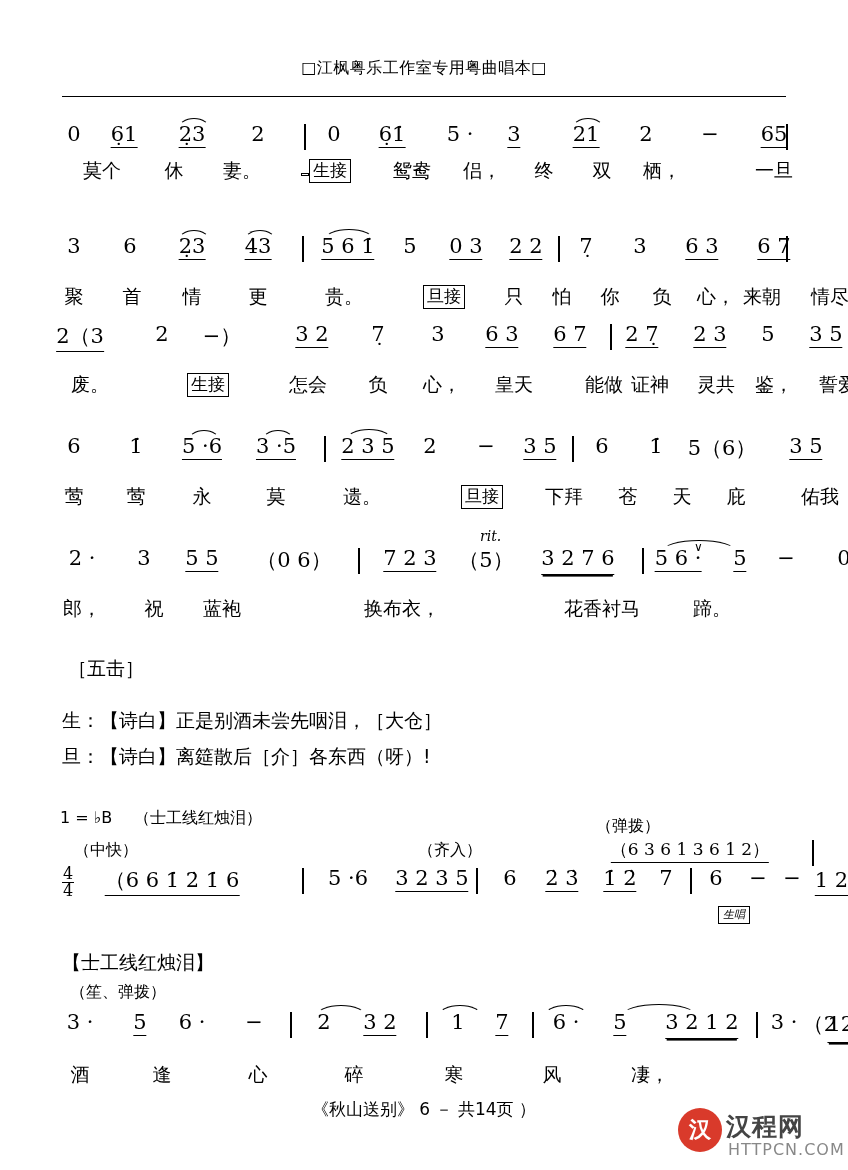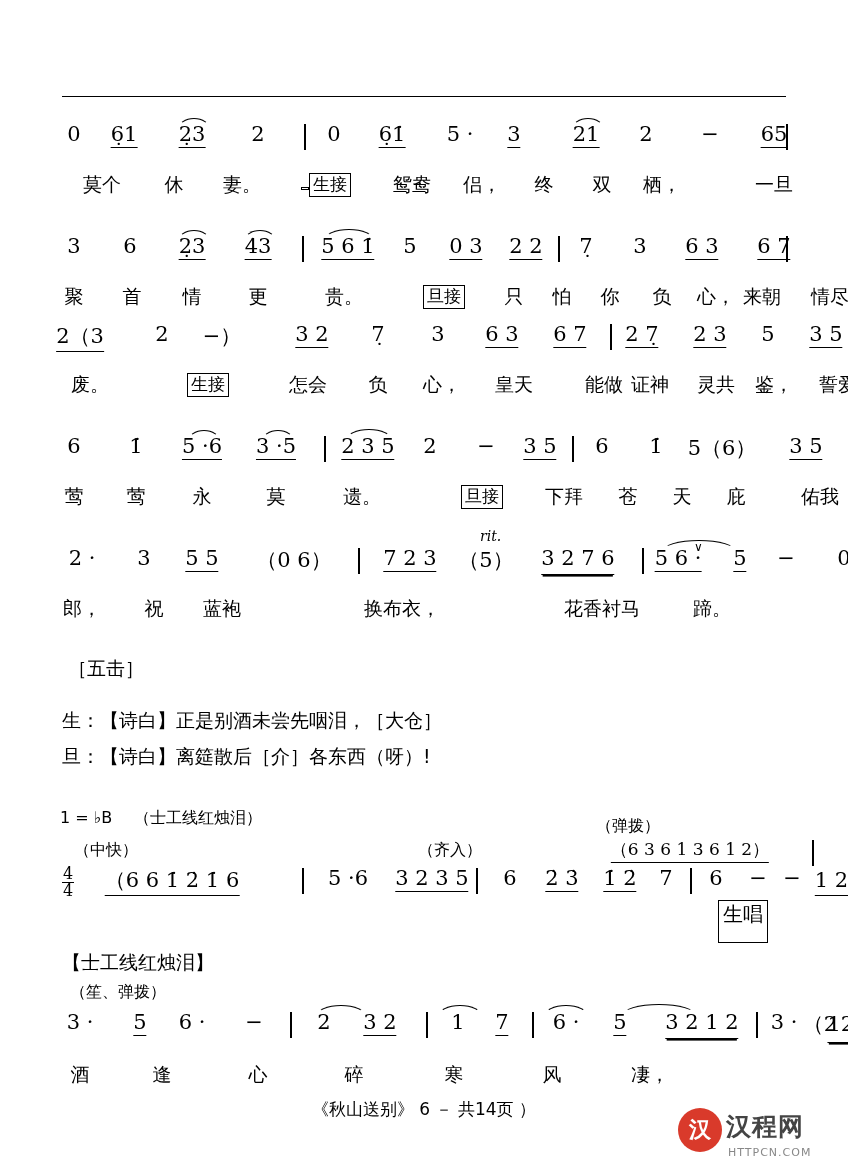--- a/index.html
+++ b/index.html
@@ -115,22 +115,23 @@
     font-size: 19px;
     white-space: nowrap;
     font-family: "DejaVu Sans", "Liberation Sans", sans-serif;
   }
   .txt.small {
     font-size: 16px;
   }
   .bracket-box {
     display: inline-block;
     border: 1.3px solid #000;
-    padding: 0 4px 14px 4px;
-    font-size: 20px;
+    padding: 0 4px 1px 4px;
+    font-size: 11px;
+    font-style: italic;
   }
 
   
   .timesig {
     position: absolute;
     font-size: 16px;
     line-height: 1.0;
     text-align: center;
     font-family: "DejaVu Serif", "Liberation Serif", serif;
   }
@@ -181,31 +182,32 @@
     left: 48px;
     top: 4px;
     font-size: 25px;
     color: #444;
     font-weight: bold;
     letter-spacing: 1px;
   }
   .wm-url {
     position: absolute;
     left: 50px;
-    top: 40px;
-    font-size: 11px;
+    top: 34px;
+    font-size: 16px;
     color: #888;
     letter-spacing: 1px;
   }
 </style>
 </head>
 <body>
 
 <div class="page">
 
+  <div class="doc-header">□江枫粤乐工作室专用粤曲唱本□</div>
   <div class="header-rule"></div>
 
   <div class="system" style="top:122px;">
     <div class="notes-row">
       <span class="tok" style="left:12px;">0</span>
       <span class="tok under1" style="left:62px;">6̣1</span>
       <span class="tok under1" style="left:130px;">2̣3</span>
       <span class="tok" style="left:196px;">2</span>
       <span class="bar" style="left:242px;"></span>
       <span class="tok" style="left:272px;">0</span>
@@ -213,21 +215,21 @@
       <span class="tok" style="left:398px;">5 ·</span>
       <span class="tok under1" style="left:452px;">3</span>
       <span class="tok under1" style="left:524px;">21</span>
       <span class="tok" style="left:584px;">2</span>
       <span class="tok" style="left:648px;">−</span>
       <span class="tok under1" style="left:712px;">65</span>
       <span class="bar" style="left:724px;"></span>
       <span class="slur" style="left:116px; top:-4px; width:30px;"></span>
       <span class="slur" style="left:510px; top:-4px; width:30px;"></span>
     </div>
-    <div class="lyric-row" style="margin-top:14px;">
+    <div class="lyric-row" style="">
       <span class="tok" style="left:40px;">莫个</span>
       <span class="tok" style="left:112px;">休</span>
       <span class="tok" style="left:180px;">妻。</span>
       <span class="tok" style="left:264px;"><span class="boxed"></span><span class="boxed">生接</span></span>
       <span class="tok" style="left:350px;text-align:center;">鸳鸯</span>
       <span class="tok" style="left:420px;">侣，</span>
       <span class="tok" style="left:482px;">终</span>
       <span class="tok" style="left:540px;">双</span>
       <span class="tok" style="left:600px;">栖，</span>
       <span class="tok" style="left:712px;">一旦</span>

